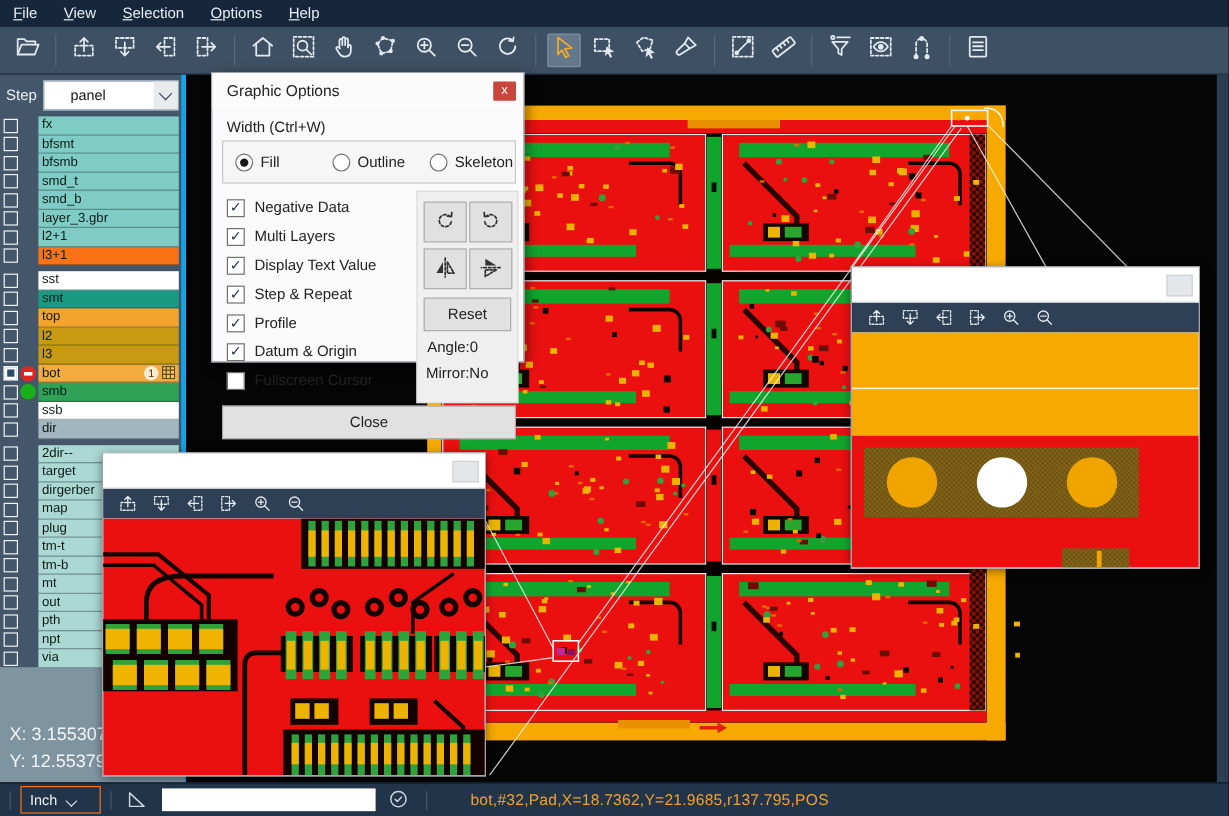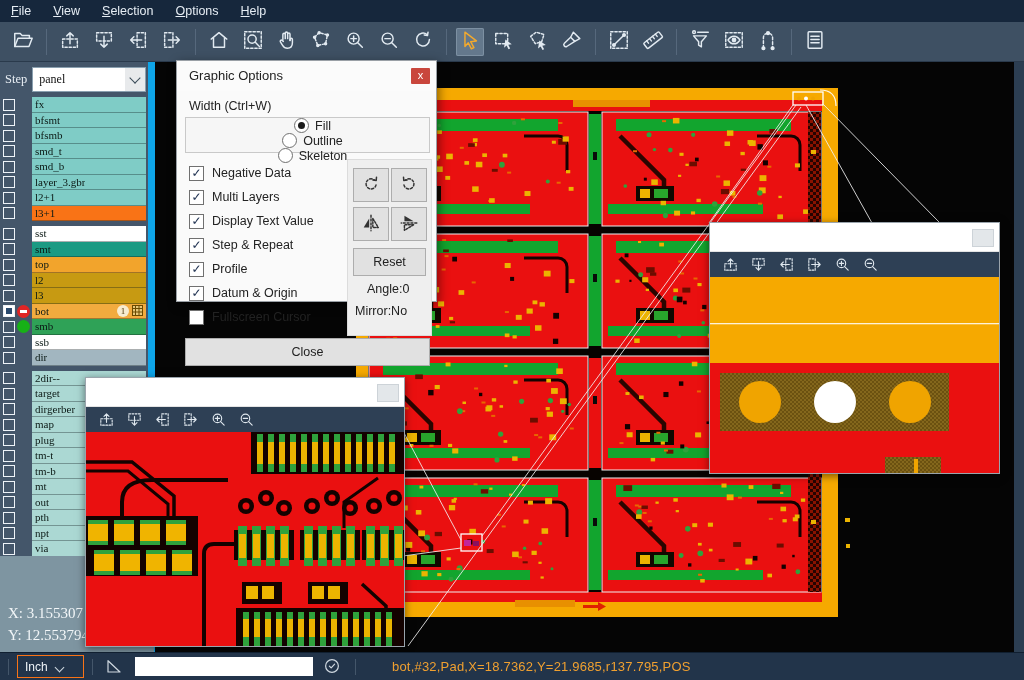--- a/index.html
+++ b/index.html
@@ -14,26 +14,26 @@
   .toolbar{position:absolute;left:0;top:22px;width:1024px;height:40px;background:#3e5063;
            display:flex;align-items:center;padding-left:6px;box-sizing:border-box;z-index:4;
            border-bottom:1px solid #2a3a4c;}
   .tb-btn{width:28px;height:28px;margin:0 3px;display:flex;align-items:center;justify-content:center;
           color:#e2eaf1;border-radius:2px;}
   .tb-btn svg{width:22px;height:22px;}
   .tb-btn.active{background:#64788c;color:#f2a92e;box-shadow:inset 0 0 0 1px #7d90a2;}
   .tb-sep{width:1px;height:26px;background:#56687c;margin:0 6px;}
   
   .sidebar{position:absolute;left:0;top:62px;width:155px;height:590px;background:#44566a;z-index:2;
-           border-right:7px solid #0ea5e9;box-sizing:border-box;font-family:Liberation Serif, serif;}
+           border-right:4px solid #0ea5e9;box-sizing:border-box;}
   .step-row{height:34px;display:flex;align-items:center;}
   .step-label{color:#e8eef4;font-size:12.5px;padding:0 5px;}
   .step-select{flex:1;height:23px;background:#fff;border:1px solid #8aa0b0;margin-right:2px;
                display:flex;align-items:center;font-size:12px;color:#111;}
-  .step-select>span:first-child{flex:1;padding-left:6px;}
+  .step-select>span:first-child{flex:1;padding-left:6px;margin-left:16px;}
   .chev-box{width:20px;height:100%;background:#e8eaec;display:flex;align-items:center;justify-content:center;}
   .chev-box::after{content:"";width:7px;height:7px;border-right:1.5px solid #3a4a58;border-bottom:1.5px solid #3a4a58;
                    transform:rotate(45deg);margin-top:-3px;}
   #layerlist{padding-top:1px;}
   .lgroup{margin-bottom:5px;}
   .lrow{height:15.5px;display:flex;align-items:center;}
   .lcb{width:10px;height:10px;border:1.5px solid #eef3f8;margin-left:3px;flex:none;}
   .lcb.checked{background:#d8e6f6;box-shadow:inset 0 0 0 2px #fff,inset 0 0 0 6px #2a4a6e;}
   .lind{width:17px;flex:none;display:flex;align-items:center;justify-content:center;}
   .ind-record{width:13px;height:13px;border-radius:50%;background:#e02525;position:relative;}
@@ -64,37 +64,37 @@
   .magwin-content{display:block;line-height:0;}
   
   .dialog{position:absolute;left:176px;top:60px;width:261px;height:242px;background:#fafafa;
           border:1px solid #9aa0a6;box-shadow:2px 3px 10px rgba(0,0,0,.45);z-index:5;
           font-size:12.5px;color:#222;box-sizing:border-box;}
   .dlg-title{height:30px;line-height:30px;padding-left:12px;font-size:13px;color:#222;background:#fbfbfb;}
   .dlg-close{position:absolute;right:6px;top:7px;width:19px;height:16px;background:#c9463c;color:#fff;
              font-size:11px;line-height:15px;text-align:center;border-radius:1px;}
   .dlg-widthlabel{position:absolute;left:12px;top:38px;}
   .dlg-radiobox{position:absolute;left:8px;top:56px;width:243px;height:34px;border:1px solid #c9c9c9;
-                display:flex;align-items:center;background:#f6f6f6;flex-direction:column;}
+                display:flex;align-items:center;background:#f6f6f6;}
   .radio{display:flex;align-items:center;margin-left:10px;flex:1;}
   .rdot{width:13px;height:13px;border-radius:50%;border:1px solid #707070;background:#fff;margin-right:6px;
         display:flex;align-items:center;justify-content:center;flex:none;}
   .rdot.sel::after{content:"";width:7px;height:7px;border-radius:50%;background:#1a1a1a;}
   .dlg-cbcol{position:absolute;left:12px;top:100px;}
   .dcb{display:flex;align-items:center;height:24px;}
   .dcb .box{width:13px;height:13px;border:1px solid #707070;background:#fff;margin-right:8px;
             display:flex;align-items:center;justify-content:center;font-size:12px;color:#1d2f4f;flex:none;}
   .dcb .box.checked::after{content:"\2713";margin-top:-1px;}
   .dlg-rpanel{position:absolute;left:170px;top:98px;width:83px;height:175px;background:#efefef;border:1px solid #dcdcdc;}
   .xf-btn{position:absolute;width:34px;height:32px;background:#e1e1e1;border:1px solid #adadad;
           display:flex;align-items:center;justify-content:center;color:#333;}
   .xf-btn svg{width:22px;height:22px;}
   .dlg-reset{position:absolute;left:5px;top:88px;width:71px;height:26px;background:#e1e1e1;border:1px solid #adadad;
              text-align:center;line-height:26px;}
-  .dlg-angle{position:absolute;left:19px;top:122px;}
+  .dlg-angle{position:absolute;left:8px;top:122px;}
   .dlg-mirror{position:absolute;left:7px;top:144px;}
   .dlg-closebtn{position:absolute;left:8px;top:277px;width:243px;height:26px;background:#e1e1e1;
                 border:1px solid #adadad;text-align:center;line-height:26px;}
   
   .statusbar{position:absolute;left:0;top:652px;width:1024px;height:28px;background:#22344a;z-index:6;
              display:flex;align-items:center;border-top:1px solid #101f30;box-sizing:border-box;}
   .sb-sep{width:1px;height:16px;background:#44566a;margin:0 8px;flex:none;}
   .sb-select{height:21px;min-width:58px;border:1px solid #f97316;display:flex;align-items:center;
              color:#eef3f8;font-size:12px;padding-left:7px;flex:none;}
   .sb-chev{width:16px;display:flex;justify-content:center;margin-left:4px;}

